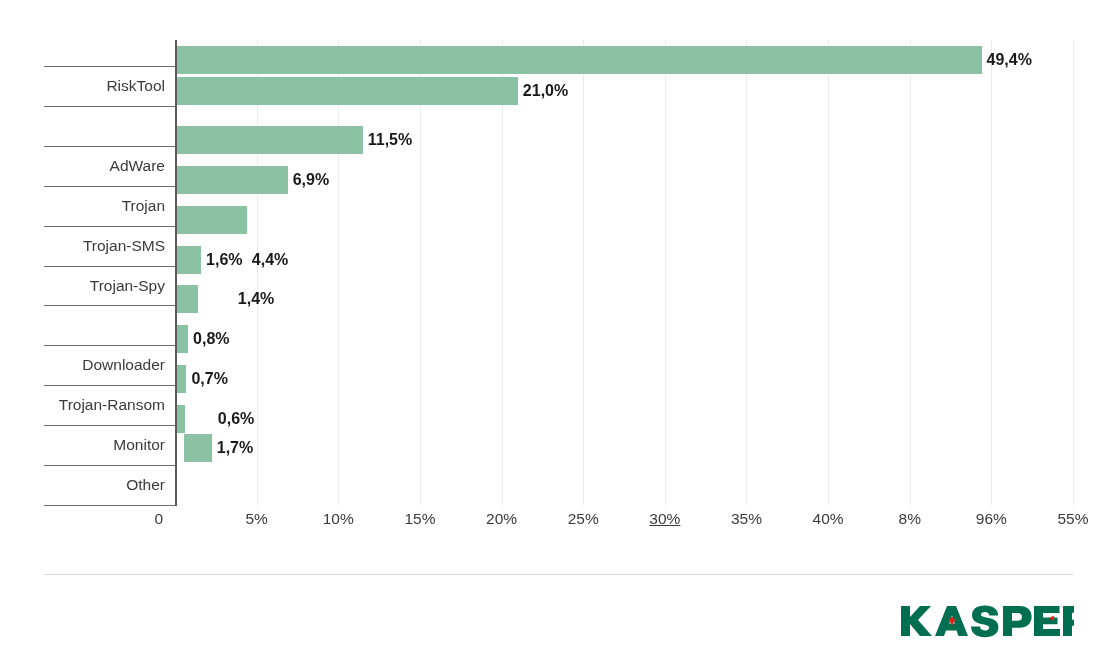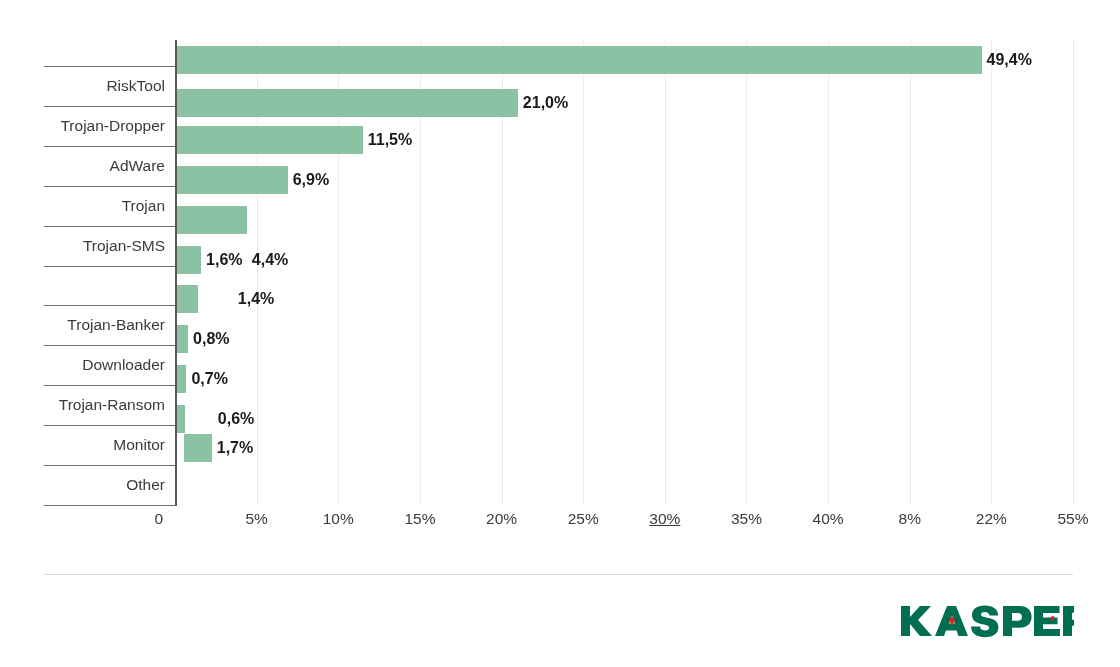--- a/index.html
+++ b/index.html
@@ -157,21 +157,21 @@
       <div class="gridline" style="left:653.1px"></div>
       <div class="gridline" style="left:734.7px"></div>
       <div class="gridline" style="left:816.4px"></div>
       <div class="gridline" style="left:898px"></div>
 
       <div id="bars">
           <div class="bar-row" style="top: 0px; width: 898px;">
             <div class="bar" style="width: 806.567px; background: rgb(140, 194, 164);"></div>
             <div class="bar-value" style="left: 806.567px; color: rgb(26, 26, 26);">49,4%</div>
           </div>
-          <div class="bar-row" style="top: 43px; width: 898px; text-decoration: underline;">
+          <div class="bar-row" style="top: 31px; width: 898px; text-decoration: underline;">
             <div class="bar" style="width: 342.873px; background: rgb(140, 194, 164);"></div>
             <div class="bar-value" style="left: 342.873px; color: rgb(26, 26, 26);">21,0%</div>
           </div>
           <div class="bar-row" style="top: 79.8px; width: 898px;">
             <div class="bar" style="width: 187.764px; background: rgb(140, 194, 164);"></div>
             <div class="bar-value" style="left: 187.764px; color: rgb(26, 26, 26);">11,5%</div>
           </div>
           <div class="bar-row" style="top: 119.7px; width: 898px;">
             <div class="bar" style="width: 112.658px; background: rgb(140, 194, 164);"></div>
             <div class="bar-value" style="left: 112.658px; color: rgb(26, 26, 26);">6,9%</div>
@@ -206,30 +206,29 @@
           </div>
         </div>
     </div>
 
     <div id="y-axis-line"></div>
 
     <div id="label-col">
         <div class="label-rule" style="top: 0px;"></div>
         <div class="cat-label" style="top: 0px; color: rgb(59, 59, 59);">RiskTool</div>
         <div class="label-rule" style="top: 39.9px;"></div>
-        <div class="cat-label" style="top: 39.9px; color: rgb(59, 59, 59);">Trojan-Dropper</div>
         <div class="label-rule" style="top: 79.8px;"></div>
         <div class="cat-label" style="top: 79.8px; color: rgb(59, 59, 59);">AdWare</div>
         <div class="label-rule" style="top: 119.7px;"></div>
         <div class="cat-label" style="top: 119.7px; color: rgb(59, 59, 59);">Trojan</div>
         <div class="label-rule" style="top: 159.6px;"></div>
         <div class="cat-label" style="top: 159.6px; color: rgb(59, 59, 59);">Trojan-SMS</div>
         <div class="label-rule" style="top: 199.5px;"></div>
+        <div class="cat-label" style="top: 199.5px; color: rgb(59, 59, 59);">Trojan-Spy</div>
         <div class="label-rule" style="top: 239.4px;"></div>
-        <div class="cat-label" style="top: 239.4px; color: rgb(59, 59, 59);">Trojan-Banker</div>
         <div class="label-rule" style="top: 279.3px;"></div>
         <div class="cat-label" style="top: 279.3px; color: rgb(59, 59, 59);">Downloader</div>
         <div class="label-rule" style="top: 319.2px;"></div>
         <div class="cat-label" style="top: 319.2px; color: rgb(59, 59, 59);">Trojan-Ransom</div>
         <div class="label-rule" style="top: 359.1px;"></div>
         <div class="cat-label" style="top: 359.1px; color: rgb(59, 59, 59);">Monitor</div>
         <div class="label-rule" style="top: 399px;"></div>
         <div class="cat-label" style="top: 399px; color: rgb(59, 59, 59);">Other</div>
         <div class="label-rule" style="top: 438.9px;"></div>
       </div>
@@ -238,21 +237,21 @@
         <div class="xtick zero" style="left: 163px; color: rgb(59, 59, 59);">0</div>
         <div class="xtick" style="left: 256.636px; color: rgb(59, 59, 59);">5%</div>
         <div class="xtick" style="left: 338.273px; color: rgb(59, 59, 59);">10%</div>
         <div class="xtick" style="left: 419.909px; color: rgb(59, 59, 59);">15%</div>
         <div class="xtick" style="left: 501.545px; color: rgb(59, 59, 59);">20%</div>
         <div class="xtick" style="left: 583.182px; color: rgb(59, 59, 59);">25%</div>
         <div class="xtick" style="left: 664.818px; color: rgb(59, 59, 59); text-decoration: underline;">30%</div>
         <div class="xtick" style="left: 746.455px; color: rgb(59, 59, 59);">35%</div>
         <div class="xtick" style="left: 828.091px; color: rgb(59, 59, 59);">40%</div>
         <div class="xtick" style="left: 909.727px; color: rgb(59, 59, 59);">8%</div>
-        <div class="xtick" style="left: 991.364px; color: rgb(59, 59, 59);">22%</div>
+        <div class="xtick" style="left: 991.364px; color: rgb(59, 59, 59);">96%</div>
         <div class="xtick" style="left: 1073px; color: rgb(59, 59, 59);">55%</div>
       </div>
   </div>
 
   <div id="footer-divider"></div>
 
   <div id="logo">
     <svg width="175" height="42" viewBox="0 0 175 42" xmlns="http://www.w3.org/2000/svg">
       <g fill="#006f51">
 

